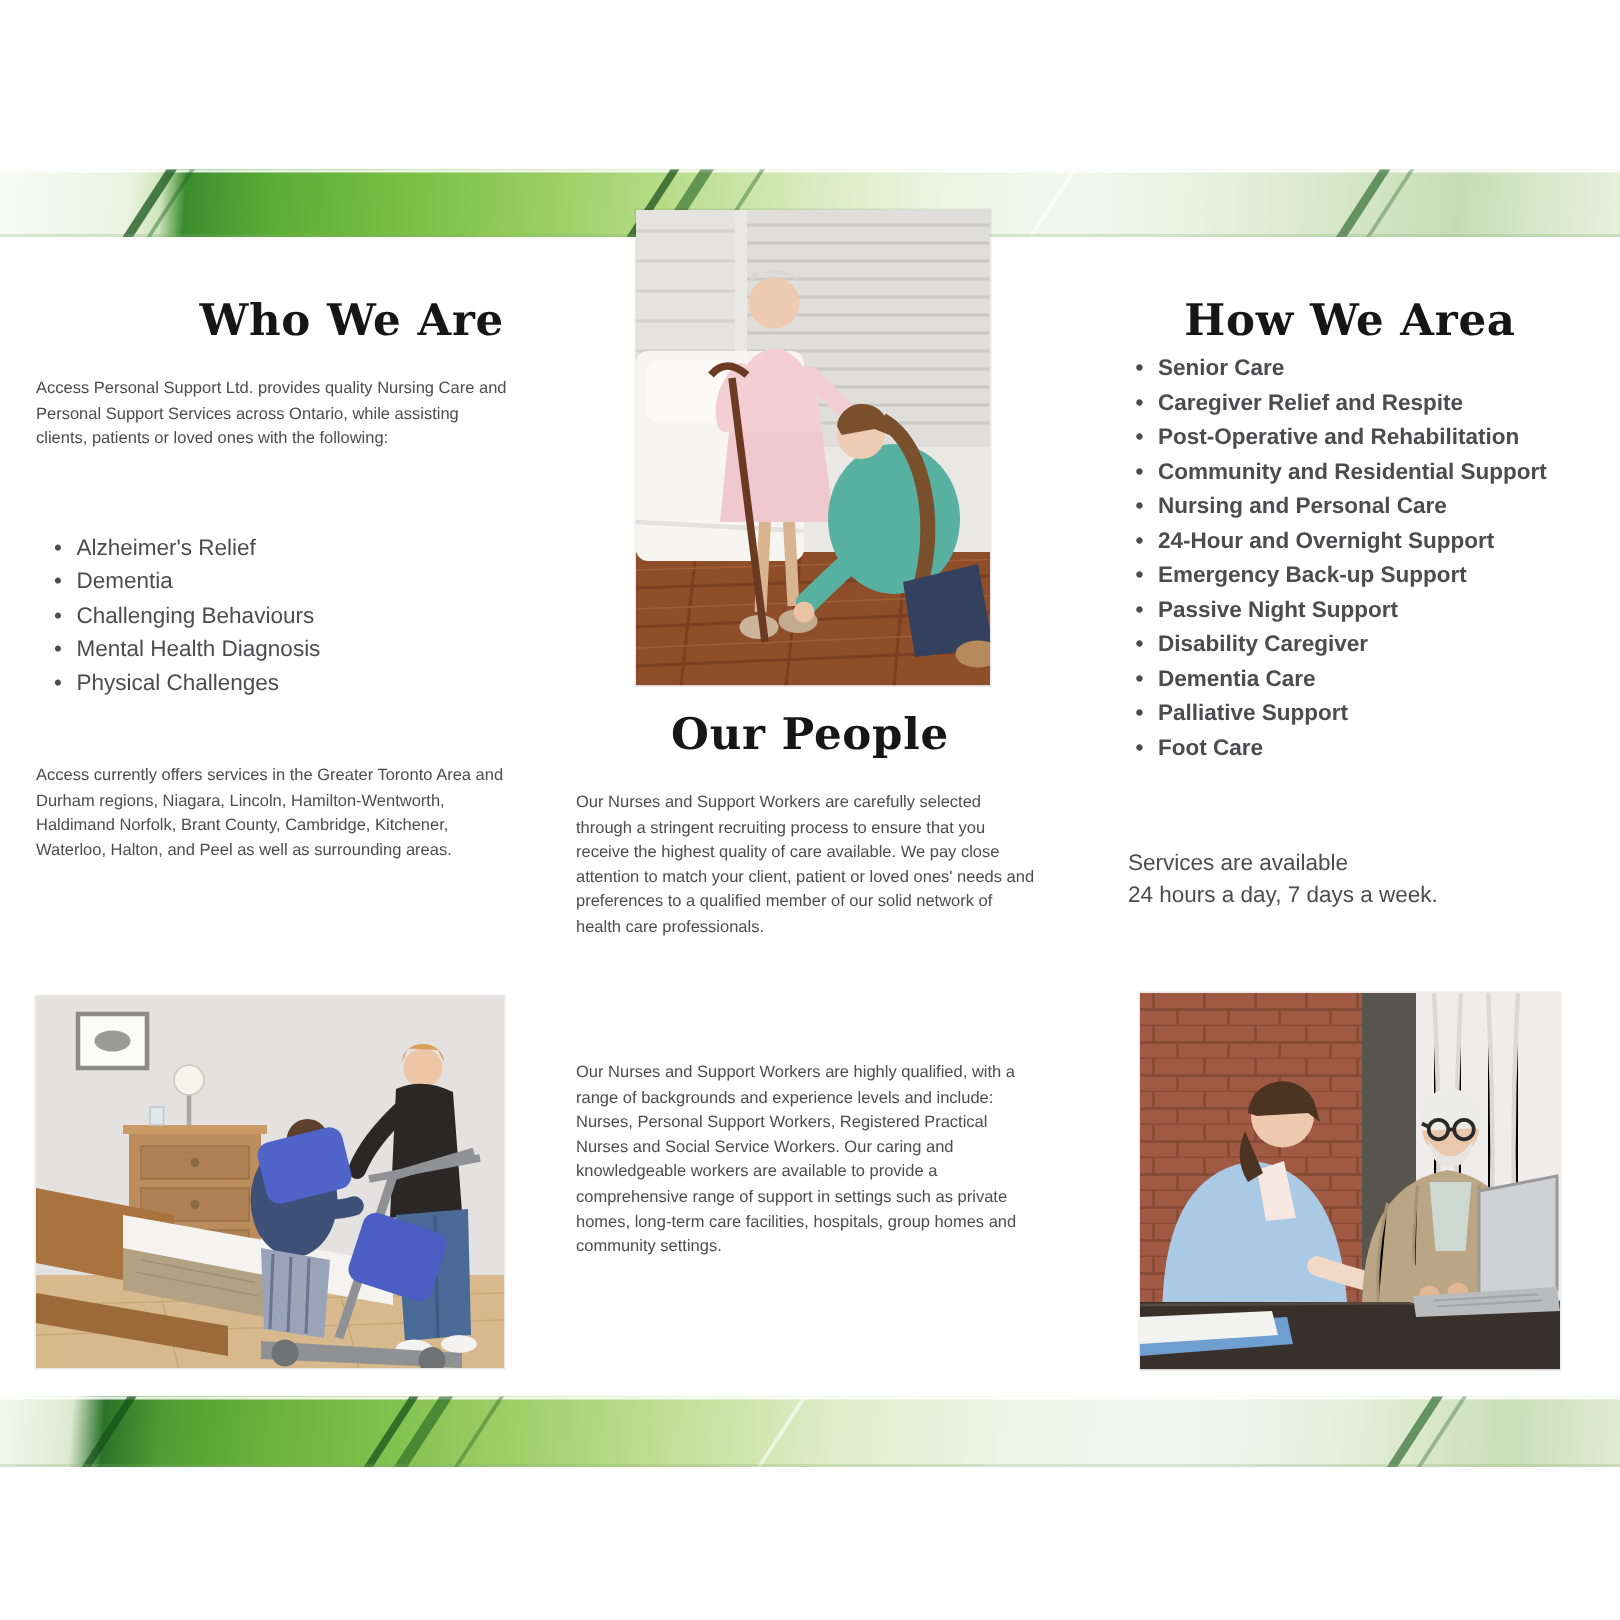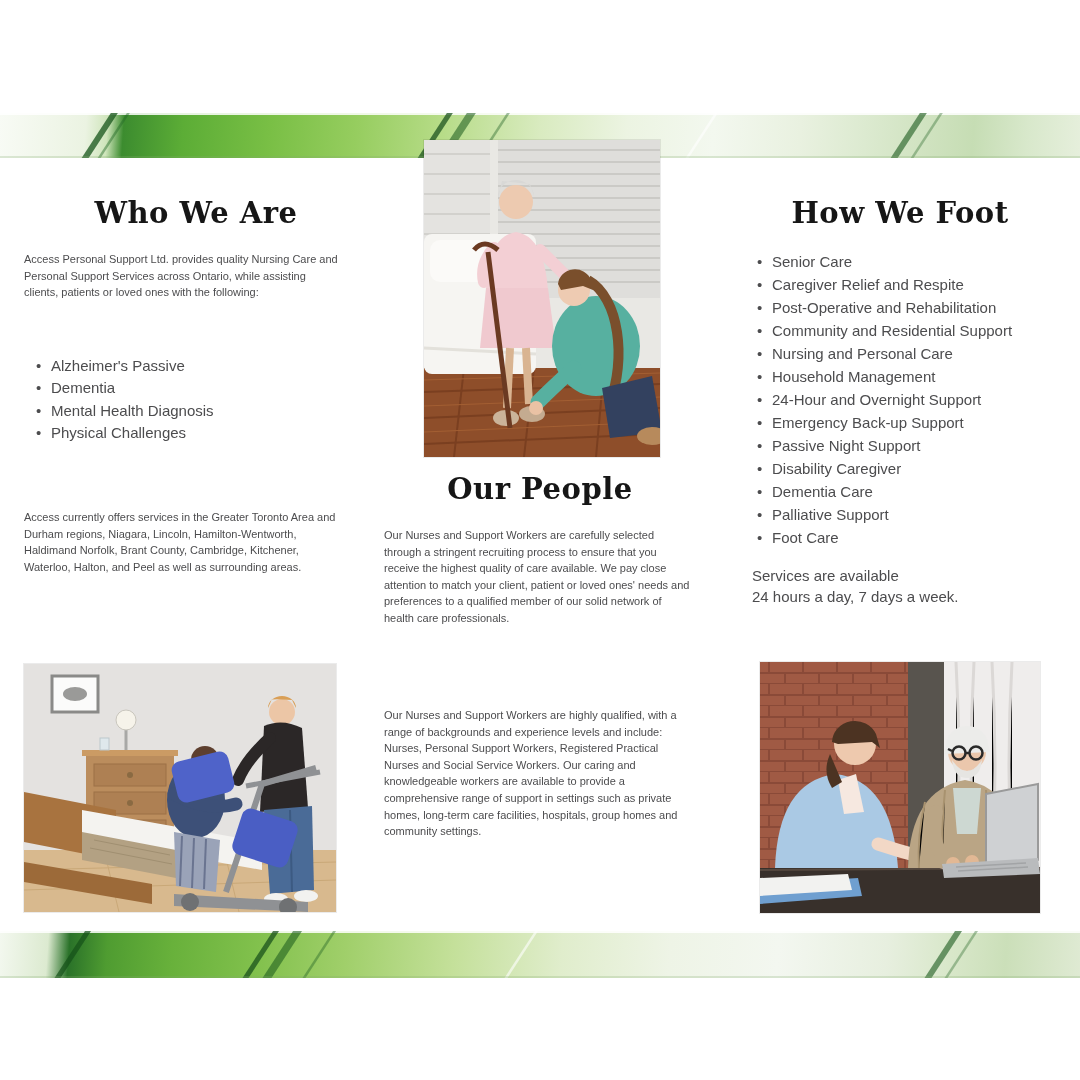--- a/index.html
+++ b/index.html
@@ -117,30 +117,31 @@
   <div class="banner banner-bottom">
     <div class="streak" style="left:70px;width:6px;background:rgba(20,80,24,.7);"></div>
     <div class="streak" style="left:258px;width:6px;background:rgba(18,74,24,.7);"></div>
     <div class="streak" style="left:278px;width:9px;background:rgba(24,88,28,.55);"></div>
     <div class="streak" style="left:318px;width:3px;background:rgba(30,96,34,.4);"></div>
     <div class="streak" style="left:520px;width:3px;background:rgba(255,255,255,.6);"></div>
     <div class="streak" style="left:940px;width:7px;background:rgba(40,100,42,.65);"></div>
     <div class="streak" style="left:960px;width:3px;background:rgba(52,112,52,.4);"></div>
   </div>
 
-  <h2 class="panel-heading" style="left:40px;width:312px;top:196px;">Who We Are</h2>
+  <h2 class="panel-heading" style="left:24px;width:312px;top:196px;text-align:right;">Who We Are</h2>
 
   <p class="body-text" style="left:24px;width:314px;top:251px;">Access Personal Support Ltd. provides quality Nursing Care and Personal Support Services across Ontario, while assisting clients, patients or loved ones with the following:</p>
 
   <ul class="bullet-list list-tight" style="left:34px;top:355px;width:300px;">
 
-      <li><span>Alzheimer's Passive</span></li>
+      <li><span>Alzheimer's Relief</span></li>
 
       <li><span>Dementia</span></li>
 
+      <li><span>Challenging Behaviours</span></li>
 
       <li><span>Mental Health Diagnosis</span></li>
 
       <li><span>Physical Challenges</span></li>
     </ul>
 
   <p class="body-text" style="left:24px;width:314px;top:509px;">Access currently offers services in the Greater Toronto Area and Durham regions, Niagara, Lincoln, Hamilton-Wentworth, Haldimand Norfolk, Brant County, Cambridge, Kitchener, Waterloo, Halton, and Peel as well as surrounding areas.</p>
 
   <div class="photo photo-left" title="Caregiver helping a man up from a hospital bed with a patient transfer lift">
     <svg viewBox="0 0 312 248">
@@ -288,35 +289,34 @@
       </g>
     </svg>
   </div>
 
   <h2 class="panel-heading" style="left:384px;width:312px;top:472px;">Our People</h2>
 
   <p class="body-text" style="left:384px;width:308px;top:527px;">Our Nurses and Support Workers are carefully selected through a stringent recruiting process to ensure that you receive the highest quality of care available. We pay close attention to match your client, patient or loved ones' needs and preferences to a qualified member of our solid network of health care professionals.</p>
 
   <p class="body-text" style="left:384px;width:308px;top:707px;">Our Nurses and Support Workers are highly qualified, with a range of backgrounds and experience levels and include: Nurses, Personal Support Workers, Registered Practical Nurses and Social Service Workers. Our caring and knowledgeable workers are available to provide a comprehensive range of support in settings such as private homes, long-term care facilities, hospitals, group homes and community settings.</p>
 
-  <h2 class="panel-heading" style="left:752px;width:296px;top:196px;">How We Foot</h2>
-
-  <ul class="bullet-list list-wide" style="left:755px;top:250px;width:292px;">
+  <h2 class="panel-heading" style="left:752px;width:296px;top:196px;">How We Area</h2>
+
+  <ul class="bullet-list list-wide" style="left:755px;top:234px;width:292px;font-weight:bold;">
 
       <li><span>Senior Care</span></li>
 
       <li><span>Caregiver Relief and Respite</span></li>
 
       <li><span>Post-Operative and Rehabilitation</span></li>
 
       <li><span>Community and Residential Support</span></li>
 
       <li><span>Nursing and Personal Care</span></li>
 
-      <li><span>Household Management</span></li>
 
       <li><span>24-Hour and Overnight Support</span></li>
 
       <li><span>Emergency Back-up Support</span></li>
 
       <li><span>Passive Night Support</span></li>
 
       <li><span>Disability Caregiver</span></li>
 
       <li><span>Dementia Care</span></li>

